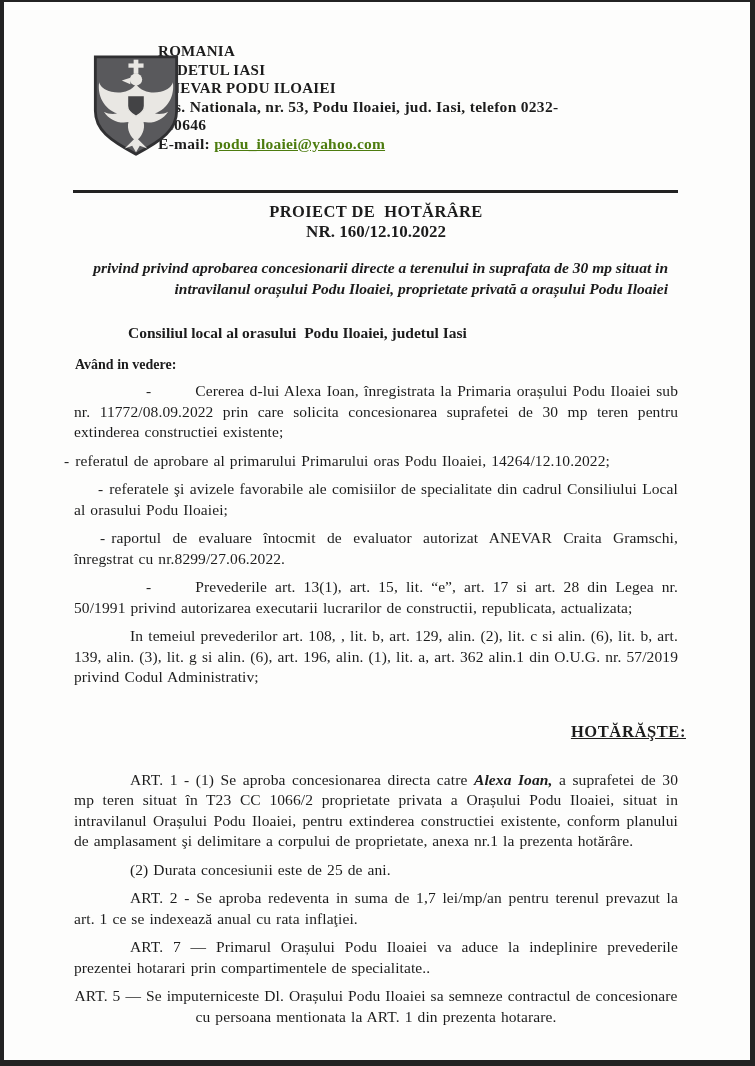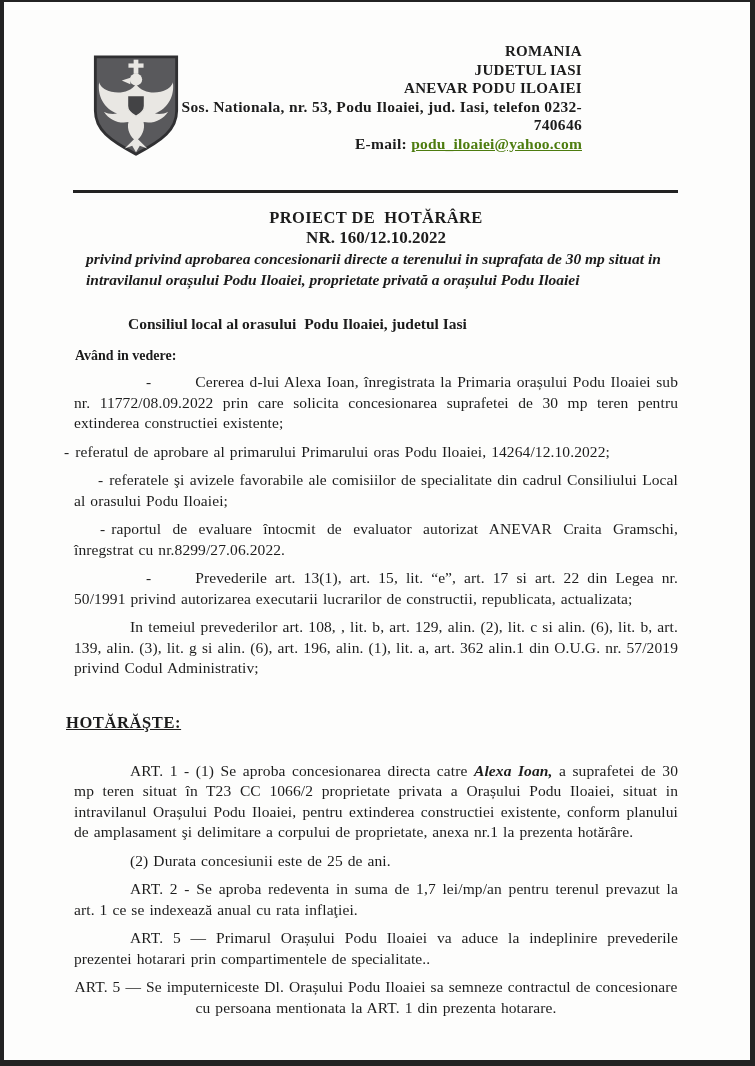--- a/index.html
+++ b/index.html
@@ -11,32 +11,32 @@
   }
   .page{
     width:100%;height:100%;box-sizing:border-box;
     background:#fdfdfc;color:#1c1c1c;
     padding:40px 64px 0 62px;
     overflow:hidden;
   }
   
   .letterhead{position:relative;min-height:122px;}
   .arms{position:absolute;left:20px;top:12px;width:100px;height:104px;}
-  .head-text{margin-left:92px;width:424px;text-align:right;}
+  .head-text{margin-left:92px;width:424px;text-align:left;}
   .h-line{font-weight:bold;font-size:15px;line-height:18.5px;letter-spacing:.3px;}
   .h-addr{font-size:15.5px;}
   .email-line{font-size:15.5px;}
   .email-link{color:#4d7c0f;text-decoration:underline;letter-spacing:.2px;cursor:pointer;}
   .rule{border:none;border-top:3px solid #222;width:605px;margin:26px 0 0 7px;}
   
-  .title{margin-top:15px;text-align:center;}
+  .title{margin-top:9px;text-align:center;}
   .t1{font-weight:bold;font-size:16.5px;line-height:19px;white-space:pre;letter-spacing:.4px;}
   .t2{font-weight:bold;font-size:17px;line-height:19px;margin-top:1px;}
   .subject{
-    margin:2px 18px 0 20px;text-align:left;
+    margin:17px 18px 0 20px;text-align:right;
     font-style:italic;font-weight:bold;font-size:15.5px;line-height:20.5px;
   }
   .issuer{margin:25px 0 12px 62px;font-weight:bold;font-size:15.5px;white-space:pre;}
   .preamble-heading{margin:15px 0 0 9px;font-weight:bold;font-size:14px;}
   
   .item,.art{
     margin:8px;font-size:15.5px;line-height:20.5px;
     text-align:justify;letter-spacing:.1px;word-spacing:1px;
   }
   .bullet{display:inline;}
@@ -45,21 +45,21 @@
   .gap.narrow{width:6px;}
   .gap.none{width:0;}
   .i0{text-indent:72px;}
   .i1{text-indent:0;margin-left:-2px;}
   .i2{text-indent:44px;}
   .i3{text-indent:24px;margin-left:8px;}
   .i4{text-indent:26px;}
   .i5{text-indent:72px;}
   .i6{text-indent:56px;}
   .resolution{
-    margin:34px 0 28px 0;text-align:left;
+    margin:34px 0 28px 0;text-align:right;
     font-size:16.5px;font-weight:bold;text-decoration:underline;letter-spacing:.6px;
   }
   .art{text-indent:56px;}
   .art.flush{text-indent:0;text-align:center;}
   .name-bold{font-weight:bold;font-style:italic;}
 </style>
 </head>
 <body>
 
 <div class="frame">
@@ -99,25 +99,25 @@
     <p class="subject">privind privind aprobarea concesionarii directe a terenului in suprafata de 30 mp situat in intravilanul orașului Podu Iloaiei, proprietate privată a orașului Podu Iloaiei</p>
 
     <p class="issuer">Consiliul local al orasului  Podu Iloaiei, judetul Iasi</p>
 
     <p class="preamble-heading">Având in vedere:</p>
 
     <p class="item i0"><span class="bullet">-</span><span class="gap wide"></span><span class="itext">Cererea d-lui Alexa Ioan, înregistrata la Primaria orașului Podu Iloaiei sub nr. 11772/08.09.2022 prin care solicita concesionarea suprafetei de 30 mp teren pentru extinderea constructiei existente;</span></p>
     <p class="item i1"><span class="bullet">-</span><span class="gap narrow"></span><span class="itext">referatul de aprobare al primarului Primarului oras Podu Iloaiei, 14264/12.10.2022;</span></p>
     <p class="item i3"><span class="bullet">-</span><span class="gap narrow"></span><span class="itext">referatele şi avizele favorabile ale comisiilor de specialitate din cadrul Consiliului Local al orasului Podu Iloaiei;</span></p>
     <p class="item i4"><span class="bullet">-</span><span class="gap narrow"></span><span class="itext">raportul de evaluare întocmit de evaluator autorizat ANEVAR Craita Gramschi, înregstrat cu nr.8299/27.06.2022.</span></p>
-    <p class="item i5"><span class="bullet">-</span><span class="gap wide"></span><span class="itext">Prevederile art. 13(1), art. 15, lit. “e”, art. 17 si art. 22 din Legea nr. 50/1991 privind autorizarea executarii lucrarilor de constructii, republicata, actualizata;</span></p>
+    <p class="item i5"><span class="bullet">-</span><span class="gap wide"></span><span class="itext">Prevederile art. 13(1), art. 15, lit. “e”, art. 17 si art. 28 din Legea nr. 50/1991 privind autorizarea executarii lucrarilor de constructii, republicata, actualizata;</span></p>
     <p class="item i6"><span class="bullet"></span><span class="gap none"></span><span class="itext">In temeiul prevederilor art. 108, , lit. b, art. 129, alin. (2), lit. c si alin. (6), lit. b, art. 139, alin. (3), lit. g si alin. (6), art. 196, alin. (1), lit. a, art. 362 alin.1 din O.U.G. nr. 57/2019 privind Codul Administrativ;</span></p>
 
     <h2 class="resolution">HOTĂRĂŞTE:</h2>
 
     <p class="art"><span>ART. 1 - (1) Se aproba concesionarea directa catre </span><span class="name-bold">Alexa Ioan,</span><span> a suprafetei de 30 mp teren situat în T23 CC 1066/2 proprietate privata a Orașului Podu Iloaiei, situat in intravilanul Orașului Podu Iloaiei, pentru extinderea constructiei existente, conform planului de amplasament şi delimitare a corpului de proprietate, anexa nr.1 la prezenta hotărâre.</span></p>
     <p class="art">(2) Durata concesiunii este de 25 de ani.</p>
     <p class="art">ART. 2 - Se aproba redeventa in suma de 1,7 lei/mp/an pentru terenul prevazut la art. 1 ce se indexează anual cu rata inflaţiei.</p>
-    <p class="art">ART. 5 — Primarul Orașului Podu Iloaiei va aduce la indeplinire prevederile prezentei hotarari prin compartimentele de specialitate..</p>
+    <p class="art">ART. 7 — Primarul Orașului Podu Iloaiei va aduce la indeplinire prevederile prezentei hotarari prin compartimentele de specialitate..</p>
     <p class="art flush">ART. 5 — Se imputerniceste Dl. Orașului Podu Iloaiei sa semneze contractul de concesionare cu persoana mentionata la ART. 1 din prezenta hotarare.</p>
 
   </div>
 </div>
 
 </body></html>

